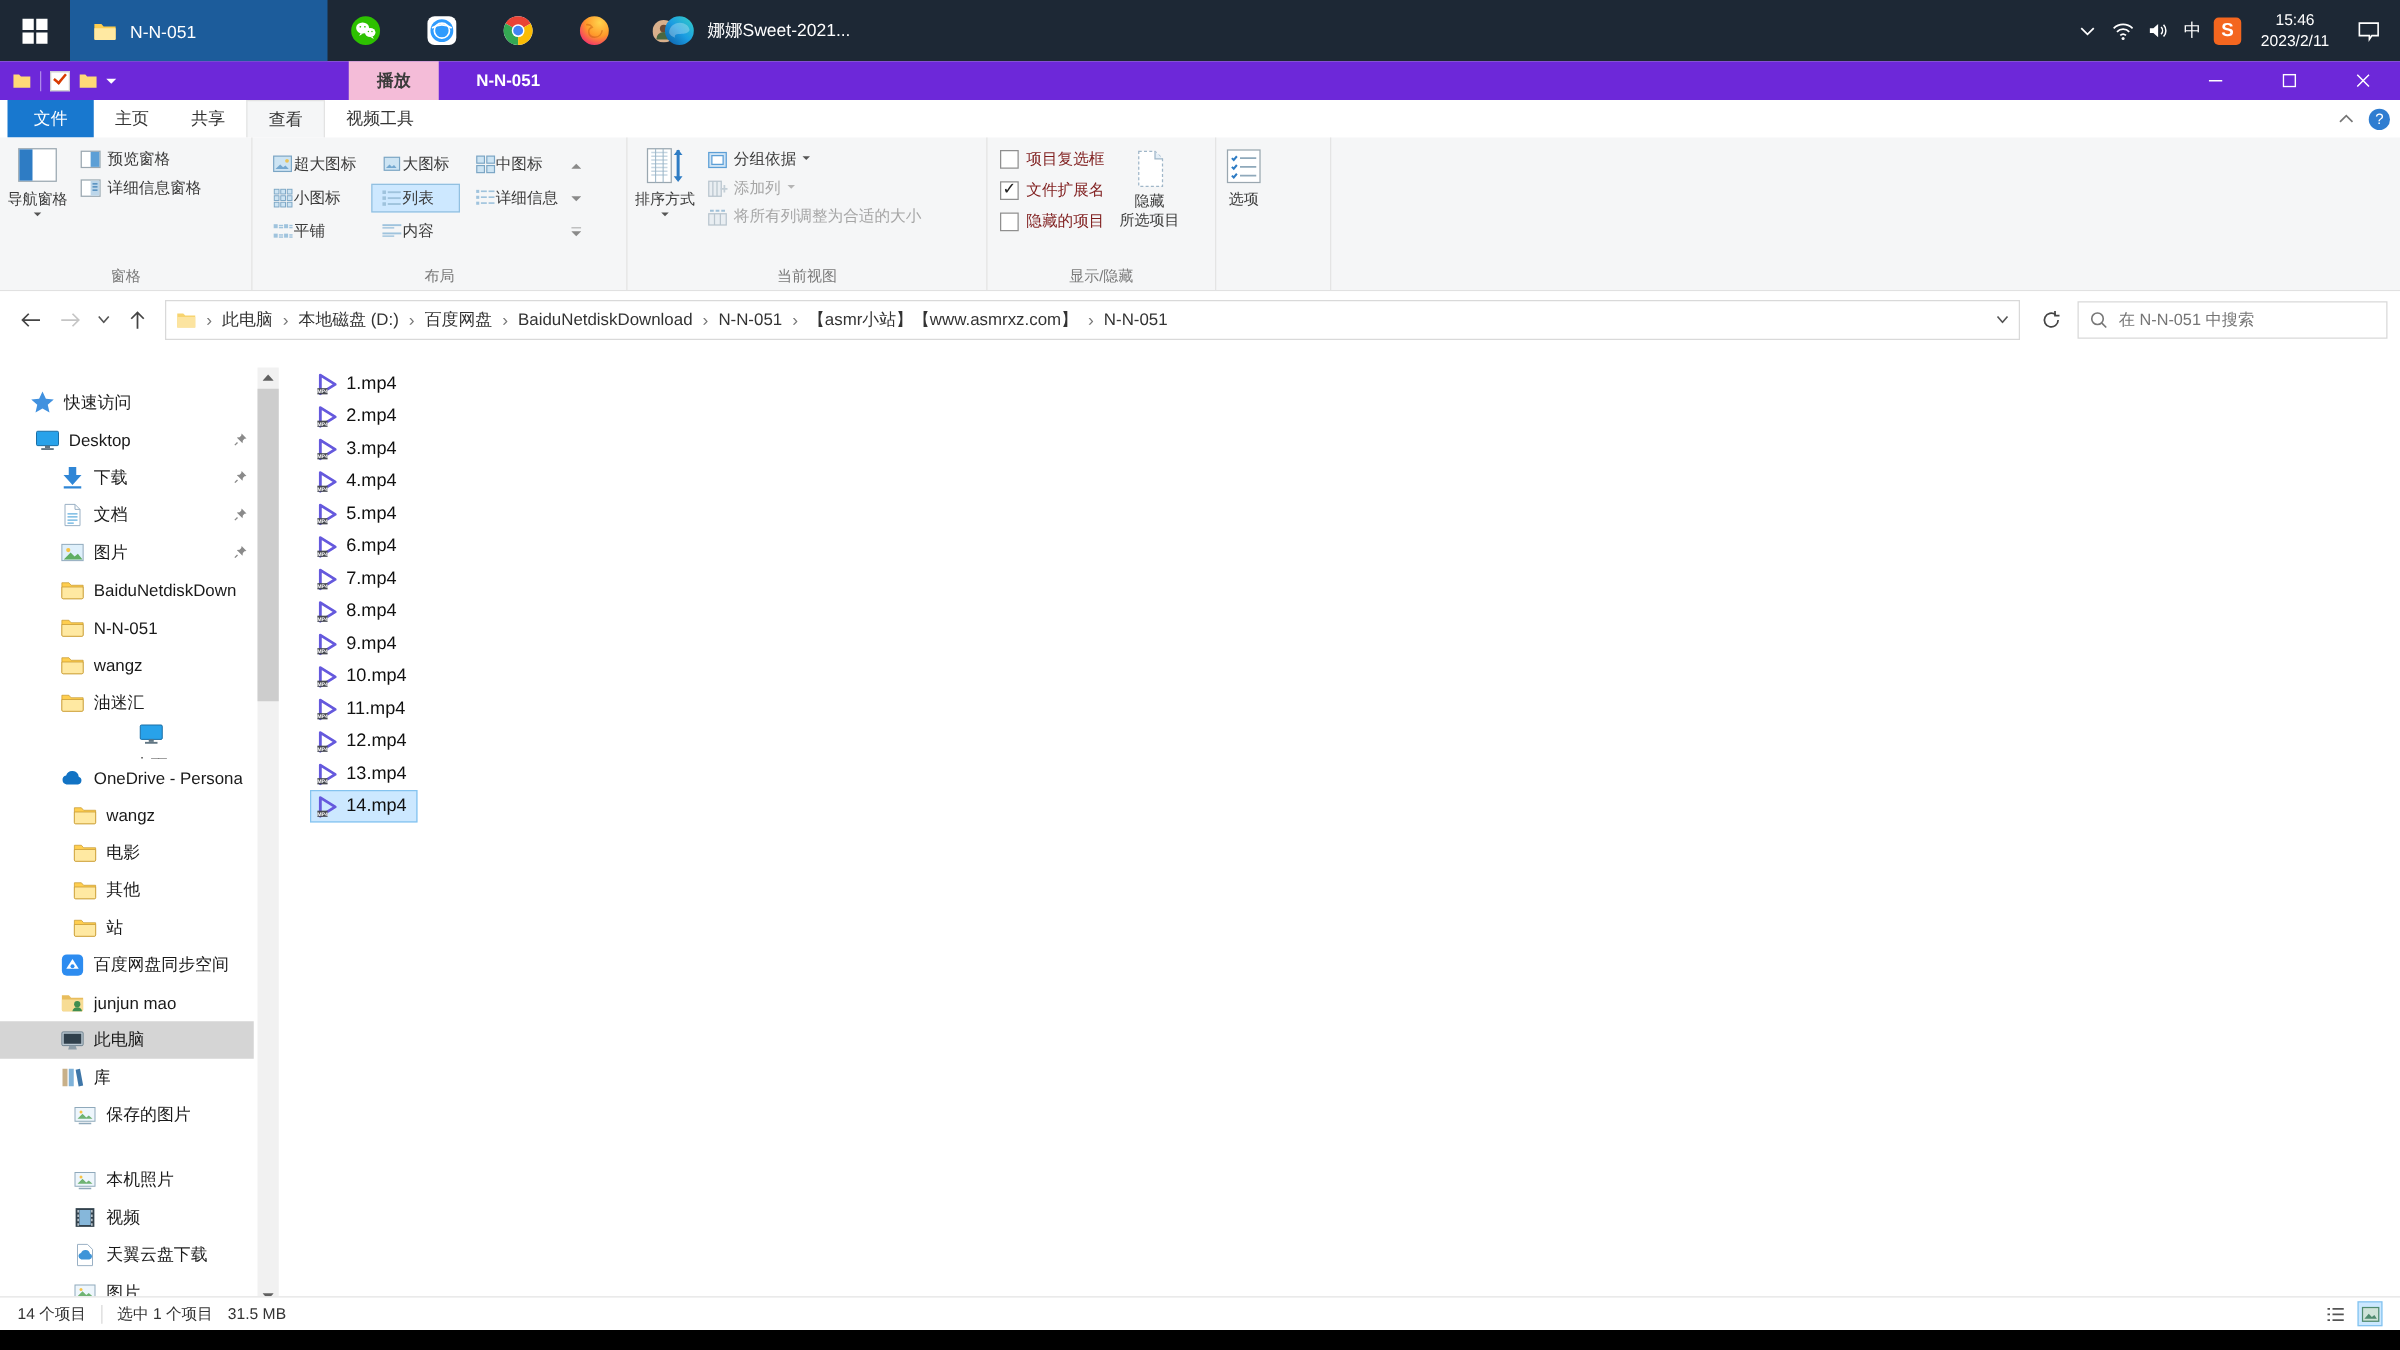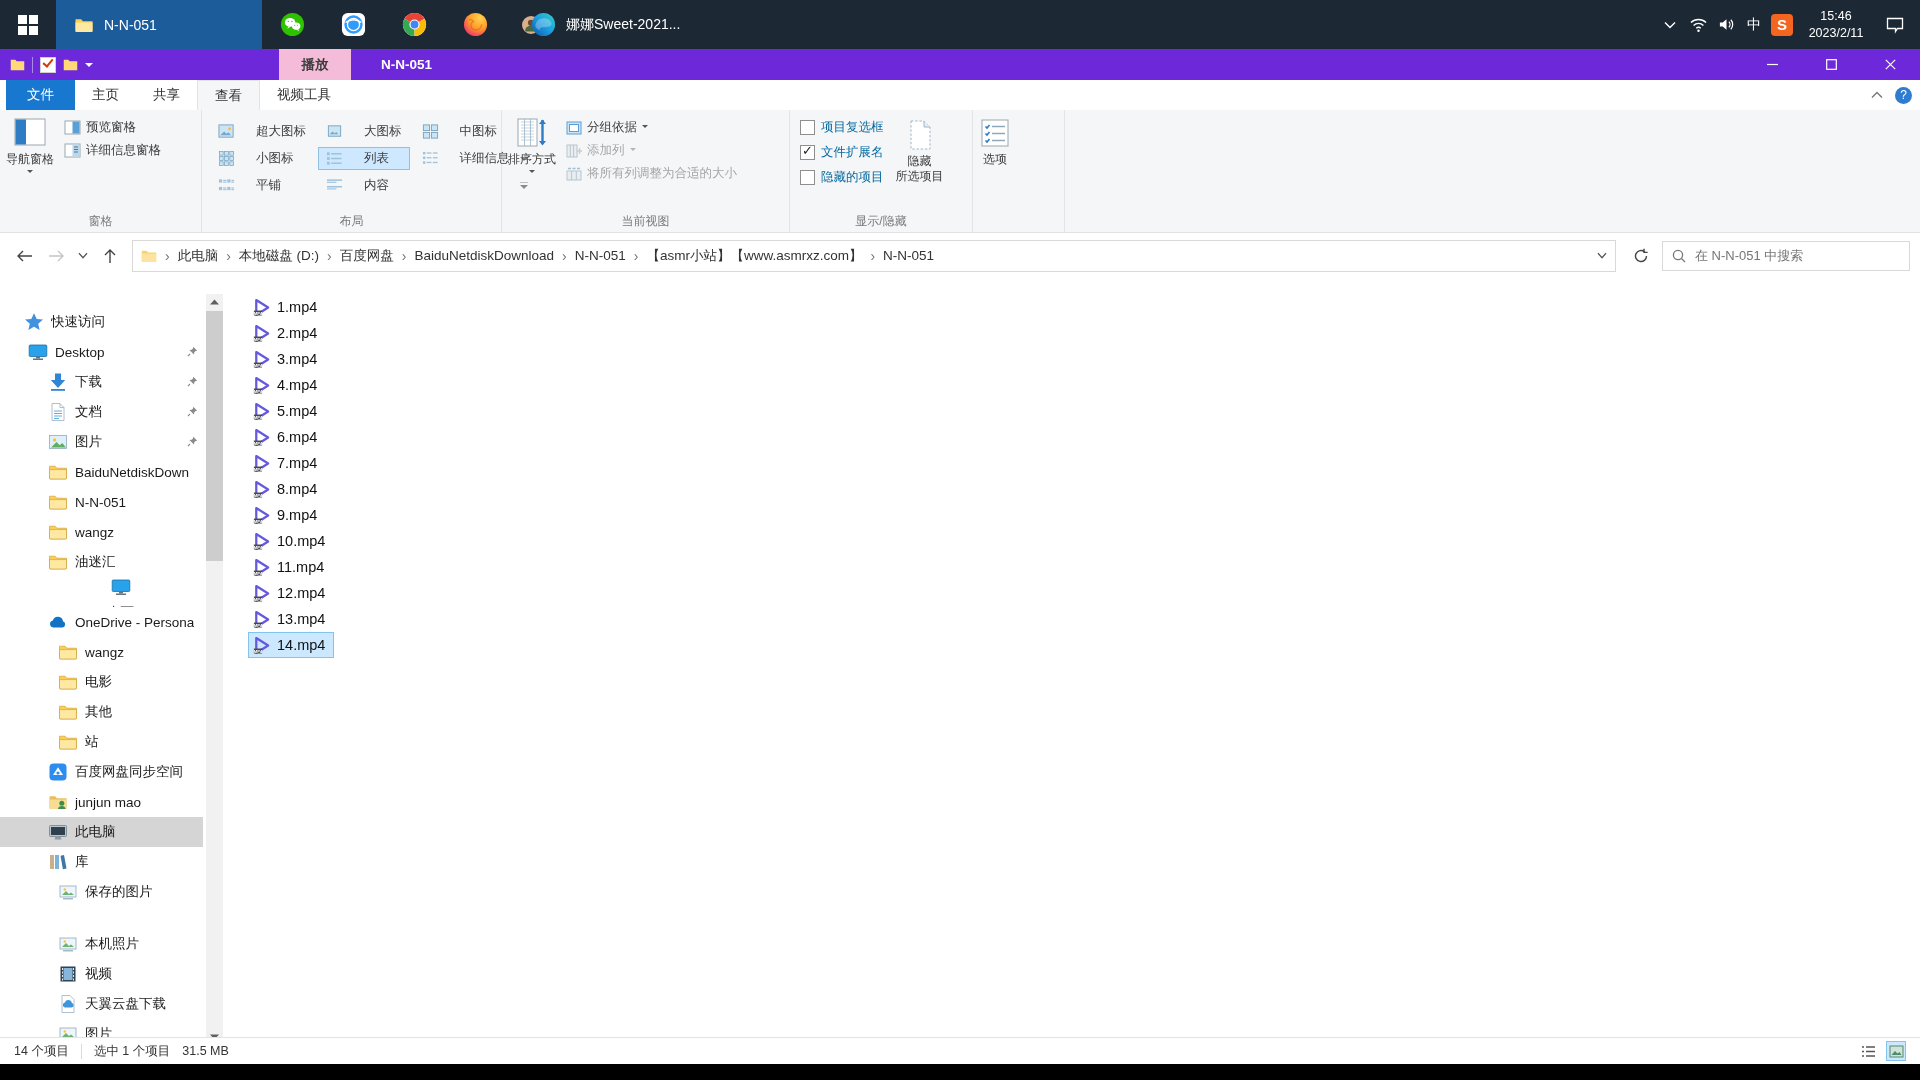--- a/index.html
+++ b/index.html
@@ -57,27 +57,27 @@
   .big-btn .bb-ic{margin-bottom:3px;}
   .big-btn .bb-l{font-size:12px;color:#3b3b3b;line-height:1.25;text-align:center;white-space:nowrap;}
   .caret-d{width:0;height:0;border:3.5px solid transparent;border-top-color:#555;margin:3px auto 0;}
   .small-rows{display:flex;flex-direction:column;gap:6px;padding:5px 6px 0 4px;}
   .small-btn{display:flex;align-items:center;gap:5px;font-size:12.5px;color:#3b3b3b;white-space:nowrap;cursor:pointer;}
   .small-btn.disabled{color:#a6a6a6;}
   .grp-panes{width:202px;}
   .grp-layout{width:300px;}
   .views-grid{display:grid;grid-template-columns:auto auto auto;grid-auto-rows:27px;column-gap:4px;
               padding:4px 0 0 8px;align-items:center;}
-  .view-btn{display:flex;align-items:center;gap:21px;font-size:12.5px;color:#3b3b3b;padding:2px 7px;
+  .view-btn{display:flex;align-items:center;gap:0;font-size:12.5px;color:#3b3b3b;padding:2px 7px;
             border:1px solid transparent;white-space:nowrap;cursor:pointer;font-family:Liberation Serif, serif;}
   .view-btn.selected{background:#cde8ff;border-color:#92c0e0;}
   .view-scroll{display:flex;flex-direction:column;justify-content:space-around;padding:6px 3px 10px 2px;}
   .grp-current{width:288px;}
   .grp-showhide{width:183px;}
-  .cbx-row{display:flex;align-items:center;gap:6px;font-size:12.5px;color:#0369a1;white-space:nowrap;cursor:pointer;}
+  .cbx-row{display:flex;align-items:center;gap:6px;font-size:12.5px;color:#7f1d1d;white-space:nowrap;cursor:pointer;}
   .cbx{width:13px;height:13px;border:1px solid #8f8f8f;background:#fff;position:relative;flex:none;}
   .cbx-row.checked .cbx:after{content:"\2713";position:absolute;left:1px;top:-3px;font-size:13px;color:#222;}
   .grp-options{width:92px;border-right:1px solid #e4e4e4;}
   .r-filler{flex:1;border:none;}
   
   .addressbar{position:absolute;top:233px;left:0;width:1920px;height:45px;background:#fff;
               display:flex;align-items:center;padding:0 10px;box-sizing:border-box;gap:4px;}
   .nav-btn{width:28px;height:28px;display:flex;align-items:center;justify-content:center;cursor:pointer;}
   .crumb-box{flex:1;height:30px;border:1px solid #d9d9d9;display:flex;align-items:center;
              padding:0 8px;margin:0 4px;font-size:13.5px;color:#333;overflow:hidden;}

